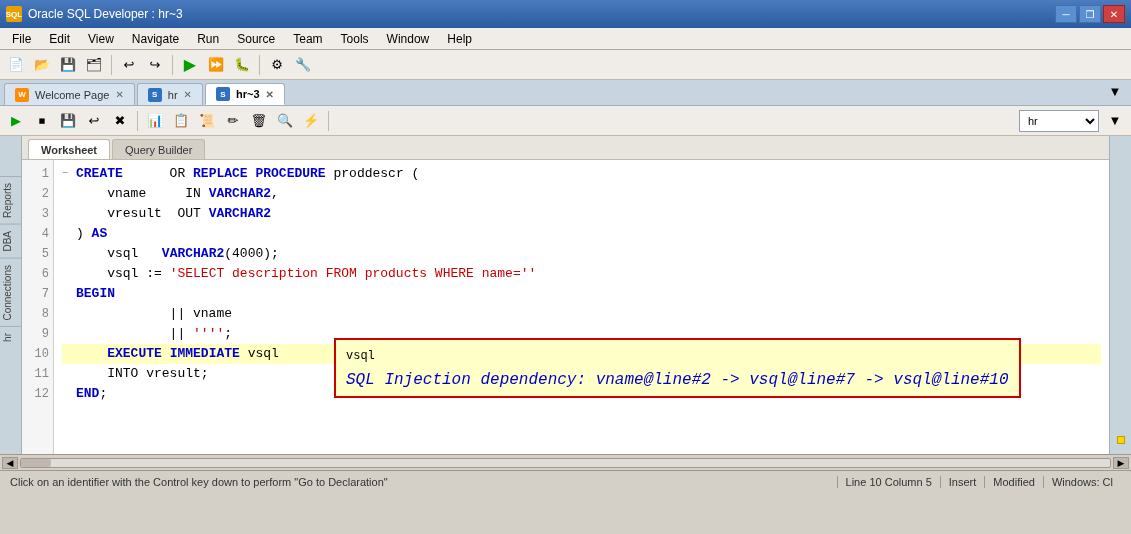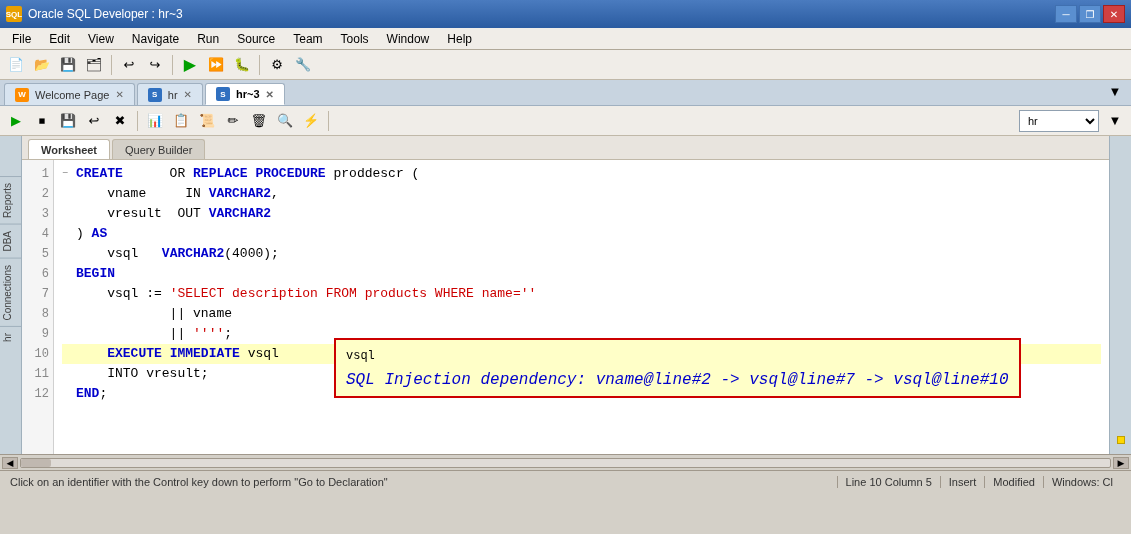--- a/index.html
+++ b/index.html
@@ -499,27 +499,27 @@
 
         <div class="code-line">
           <span class="fold-indicator"> </span>
           <span>    vsql&nbsp;&nbsp; </span>
           <span class="kw">VARCHAR2</span>
           <span>(4000);</span>
         </div>
 
         <div class="code-line">
           <span class="fold-indicator"> </span>
-          <span class="kw">BEGIN</span>
-        </div>
-
-        <div class="code-line">
-          <span class="fold-indicator"> </span>
           <span>    vsql := </span>
           <span class="str">'SELECT description FROM products WHERE name=''</span>
+        </div>
+
+        <div class="code-line">
+          <span class="fold-indicator"> </span>
+          <span class="kw">BEGIN</span>
         </div>
 
         <div class="code-line">
           <span class="fold-indicator"> </span>
           <span>            || vname</span>
         </div>
 
         <div class="code-line">
           <span class="fold-indicator"> </span>
           <span>            || </span>

